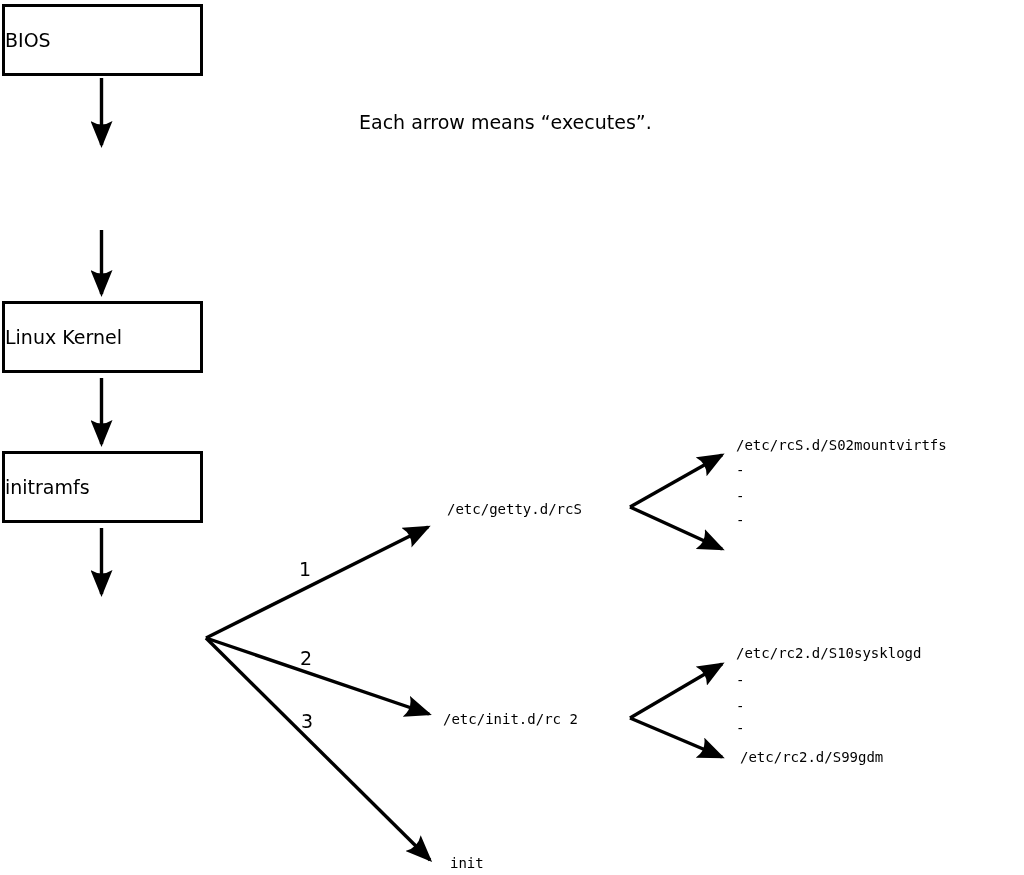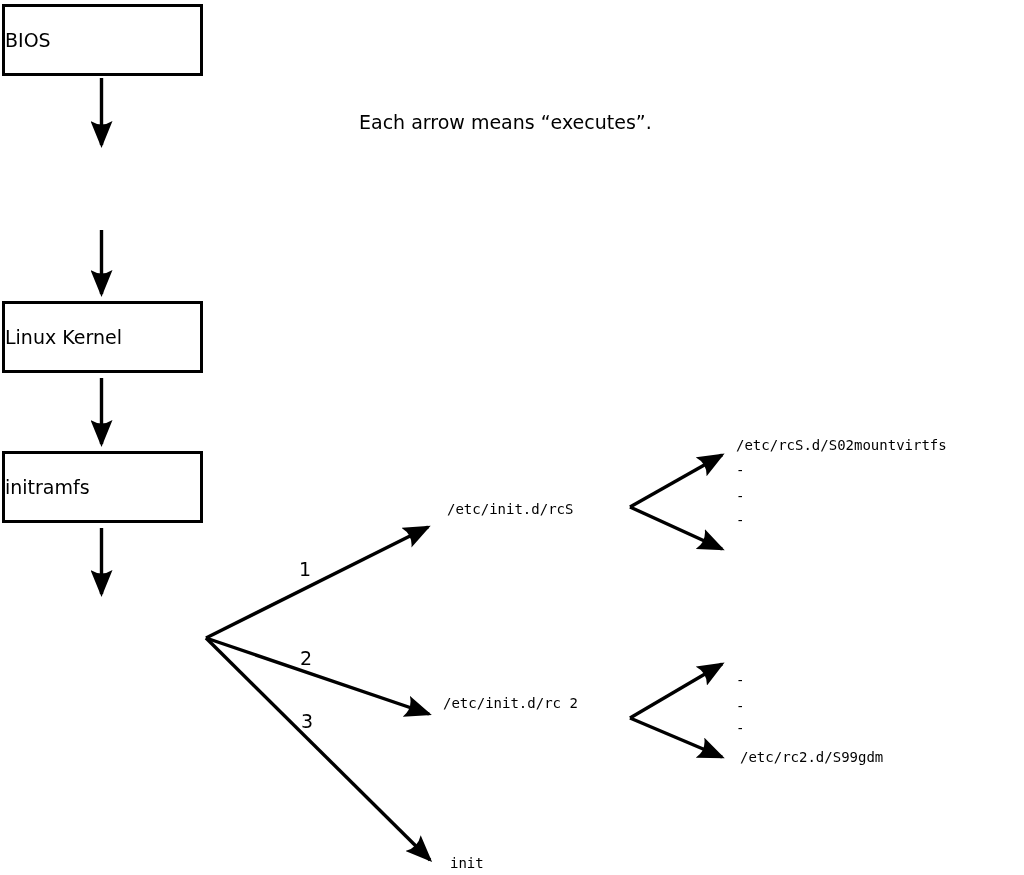--- a/index.html
+++ b/index.html
@@ -87,27 +87,28 @@
   <div class="box" style="top:451px">
     <span>initramfs</span>
   </div>
 
   <div class="note">Each arrow means “executes”.</div>
 
   <div class="num" style="left:299px; top:558px">1</div>
   <div class="num" style="left:300px; top:647px">2</div>
   <div class="num" style="left:301px; top:710px">3</div>
 
-  <div class="mono" style="left:447px; top:498px">/etc/init.d/rcS</div>
-  <div class="mono" style="left:443px; top:692px">/etc/init.d/rc 2</div>
+  <div class="mono" style="left:447px; top:498px">/etc/getty.d/rcS</div>
+  <div class="mono" style="left:443px; top:708px">/etc/init.d/rc 2</div>
   <div class="mono" style="left:450px; top:852px">init</div>
 
   <div class="mono" style="left:736px; top:434px">/etc/rcS.d/S02mountvirtfs</div>
   <div class="mono" style="left:736px; top:459px">-</div>
   <div class="mono" style="left:736px; top:485px">-</div>
   <div class="mono" style="left:736px; top:509px">-</div>
 
+  <div class="mono" style="left:736px; top:642px">/etc/rc2.d/S10sysklogd</div>
   <div class="mono" style="left:736px; top:669px">-</div>
   <div class="mono" style="left:736px; top:695px">-</div>
   <div class="mono" style="left:736px; top:717px">-</div>
   <div class="mono" style="left:740px; top:746px">/etc/rc2.d/S99gdm</div>
 
 </div>
 
 </body></html>

